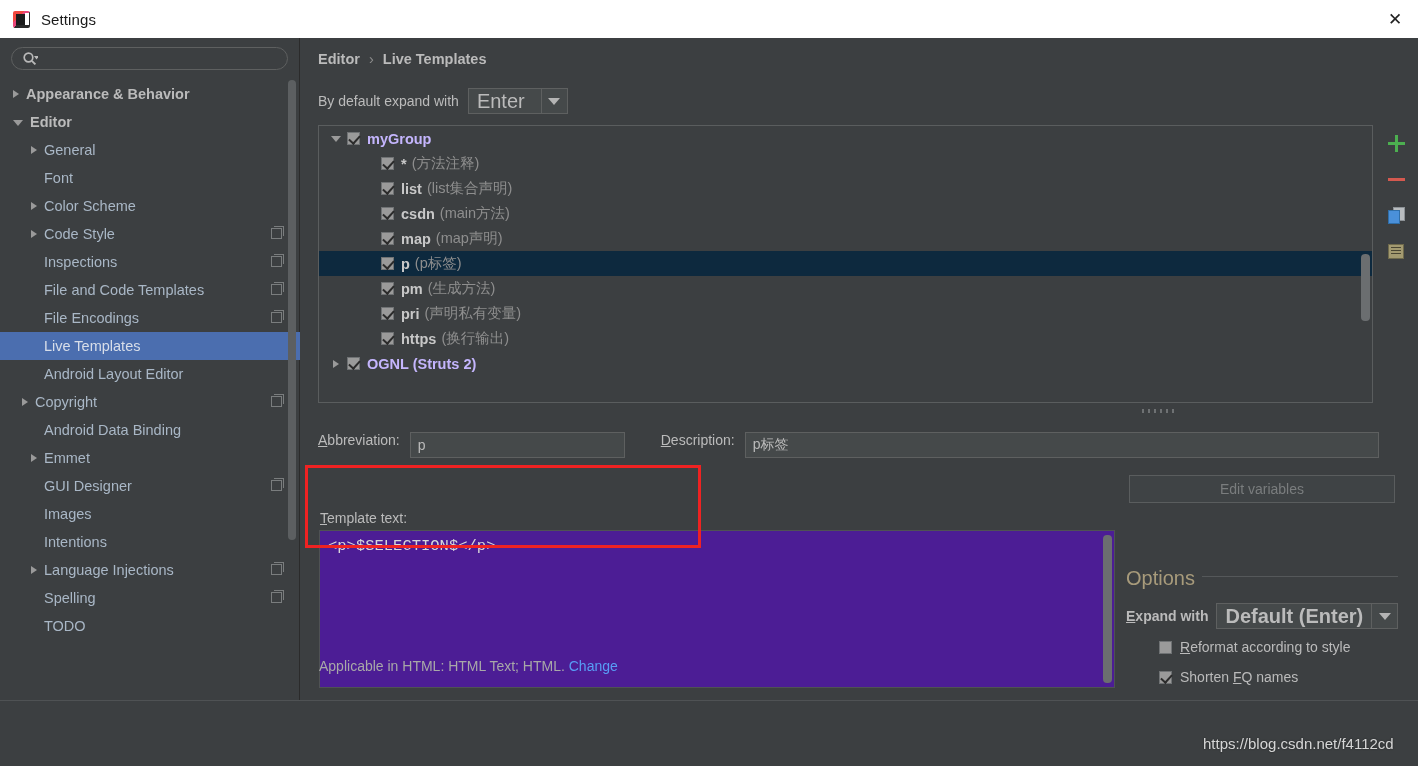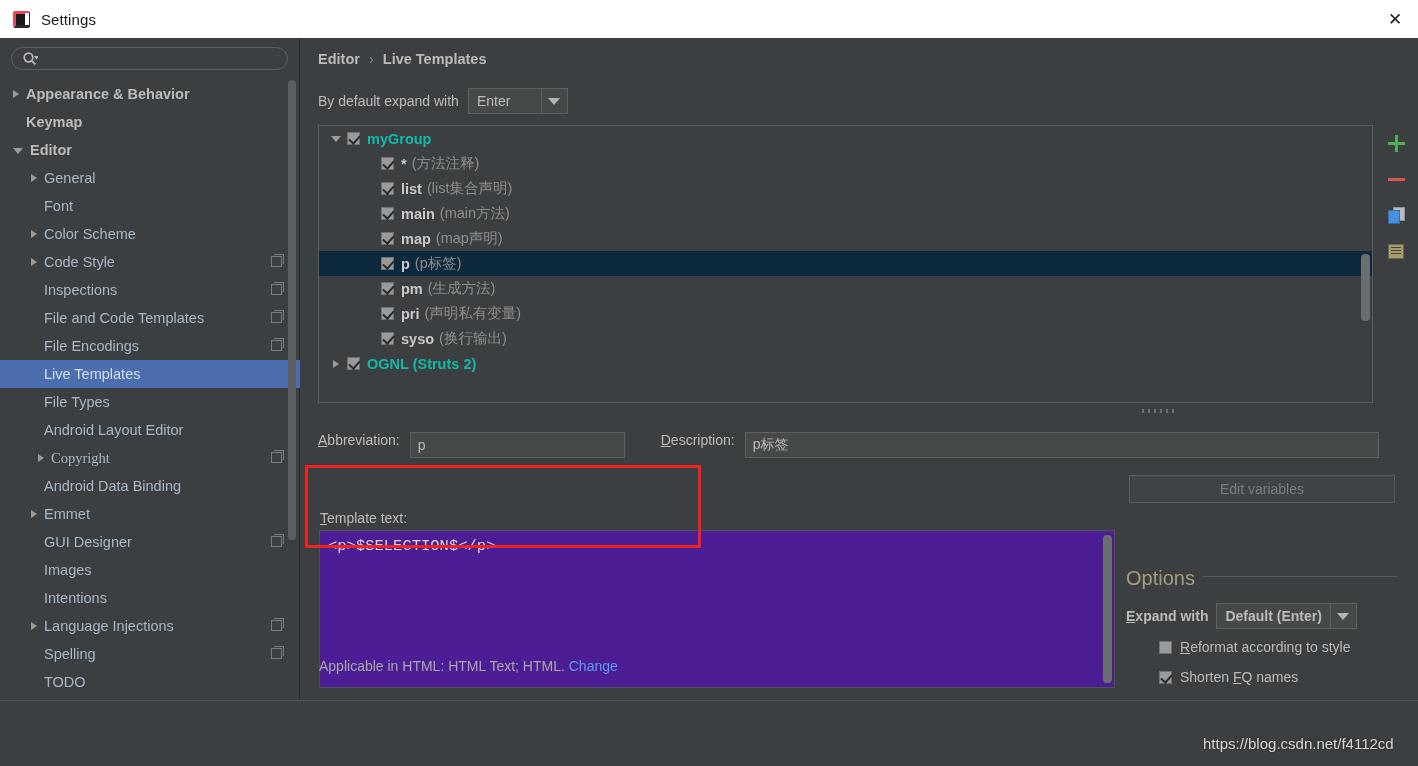--- a/index.html
+++ b/index.html
@@ -124,21 +124,21 @@
     position: absolute; left: 17px; top: 50px;
     display: flex; align-items: center;
   }
   #expand-label { font-size: 14px; color: #bbbbbb; margin-right: 9px; }
   .combo {
     display: flex; align-items: stretch; height: 26px;
     border: 1px solid #5e6060; background: #45494a;
   }
   .combo .cval {
     display: flex; align-items: center;
-    padding: 0 8px; font-size: 14px; color: #bbbbbb;
+    padding: 0 8px; font-size: 20px; color: #bbbbbb;
     min-width: 72px;
   }
   .combo .carrow {
     width: 26px; border-left: 1px solid #5e6060;
     display: flex; align-items: center; justify-content: center;
     background: #45494a;
   }
   .tri-down {
     width: 0; height: 0;
     border-left: 6px solid transparent;
@@ -171,21 +171,21 @@
     position: relative; margin-right: 7px;
   }
   .cb::after {
     content: ""; position: absolute; left: 3px; top: 0px;
     width: 5px; height: 9px;
     border: solid #2b2b2b; border-width: 0 2px 2px 0;
     transform: rotate(42deg);
   }
   .tname { font-weight: bold; color: #c8c8c8; }
   .tdesc { color: #8e8e8e; margin-left: 5px; font-weight: normal; }
-  .grp .tname { color: #14b8a6; }
+  .grp .tname { color: #c4b5fd; }
   #tmpl-scrollbar {
     position: absolute; right: 2px; top: 128px;
     width: 9px; height: 67px; background: #6b6e70; border-radius: 4px;
   }
 
   
   #icon-bar {
     position: absolute; left: 1073px; top: 87px; width: 44px; height: 278px;
   }
   .tool-ico {
@@ -339,24 +339,20 @@
         </svg>
         <input id="search-input" value="" placeholder="" style="">
       </div>
     </div>
     <div id="tree-scroll">
         <div class="tree-item bold" style="padding-left: 13px;">
           <span class="arrow"></span>
           <span>Appearance &amp; Behavior</span>
         </div>
         <div class="tree-item bold" style="padding-left: 13px;">
-          <span class="arrow blank"></span>
-          <span>Keymap</span>
-        </div>
-        <div class="tree-item bold" style="padding-left: 13px;">
           <span class="arrow open"></span>
           <span>Editor</span>
         </div>
         <div class="tree-item" style="padding-left: 31px;">
           <span class="arrow"></span>
           <span>General</span>
         </div>
         <div class="tree-item" style="padding-left: 31px;">
           <span class="arrow blank"></span>
           <span>Font</span>
@@ -384,27 +380,23 @@
           <span class="arrow blank"></span>
           <span>File Encodings</span>
           <span class="copy-badge"></span>
         </div>
         <div class="tree-item sel" style="padding-left: 31px;">
           <span class="arrow blank"></span>
           <span>Live Templates</span>
         </div>
         <div class="tree-item" style="padding-left: 31px;">
           <span class="arrow blank"></span>
-          <span>File Types</span>
-        </div>
-        <div class="tree-item" style="padding-left: 31px;">
-          <span class="arrow blank"></span>
           <span>Android Layout Editor</span>
         </div>
-        <div class="tree-item" style="padding-left: 38px; font-family: Liberation Serif, serif;">
+        <div class="tree-item" style="padding-left: 22px;">
           <span class="arrow"></span>
           <span>Copyright</span>
           <span class="copy-badge"></span>
         </div>
         <div class="tree-item" style="padding-left: 31px;">
           <span class="arrow blank"></span>
           <span>Android Data Binding</span>
         </div>
         <div class="tree-item" style="padding-left: 31px;">
           <span class="arrow"></span>
@@ -476,21 +468,21 @@
           </div>
           <div class="trow" style="padding-left: 40px;">
             <span class="tarrow"></span>
             <span class="cb"></span>
             <span class="tname">list</span>
             <span class="tdesc">(list集合声明)</span>
           </div>
           <div class="trow" style="padding-left: 40px;">
             <span class="tarrow"></span>
             <span class="cb"></span>
-            <span class="tname">main</span>
+            <span class="tname">csdn</span>
             <span class="tdesc">(main方法)</span>
           </div>
           <div class="trow" style="padding-left: 40px;">
             <span class="tarrow"></span>
             <span class="cb"></span>
             <span class="tname">map</span>
             <span class="tdesc">(map声明)</span>
           </div>
           <div class="trow sel" style="padding-left: 40px;">
             <span class="tarrow"></span>
@@ -506,21 +498,21 @@
           </div>
           <div class="trow" style="padding-left: 40px;">
             <span class="tarrow"></span>
             <span class="cb"></span>
             <span class="tname">pri</span>
             <span class="tdesc">(声明私有变量)</span>
           </div>
           <div class="trow" style="padding-left: 40px;">
             <span class="tarrow"></span>
             <span class="cb"></span>
-            <span class="tname">syso</span>
+            <span class="tname">https</span>
             <span class="tdesc">(换行输出)</span>
           </div>
           <div class="trow grp" style="padding-left: 6px;">
             <span class="tarrow">
               <span style="width:0;height:0;border-left:6px solid #9a9a9a;border-top:4.5px solid transparent;border-bottom:4.5px solid transparent;"></span>
             </span>
             <span class="cb"></span>
             <span class="tname">OGNL (Struts 2)</span>
           </div>
         </div>

